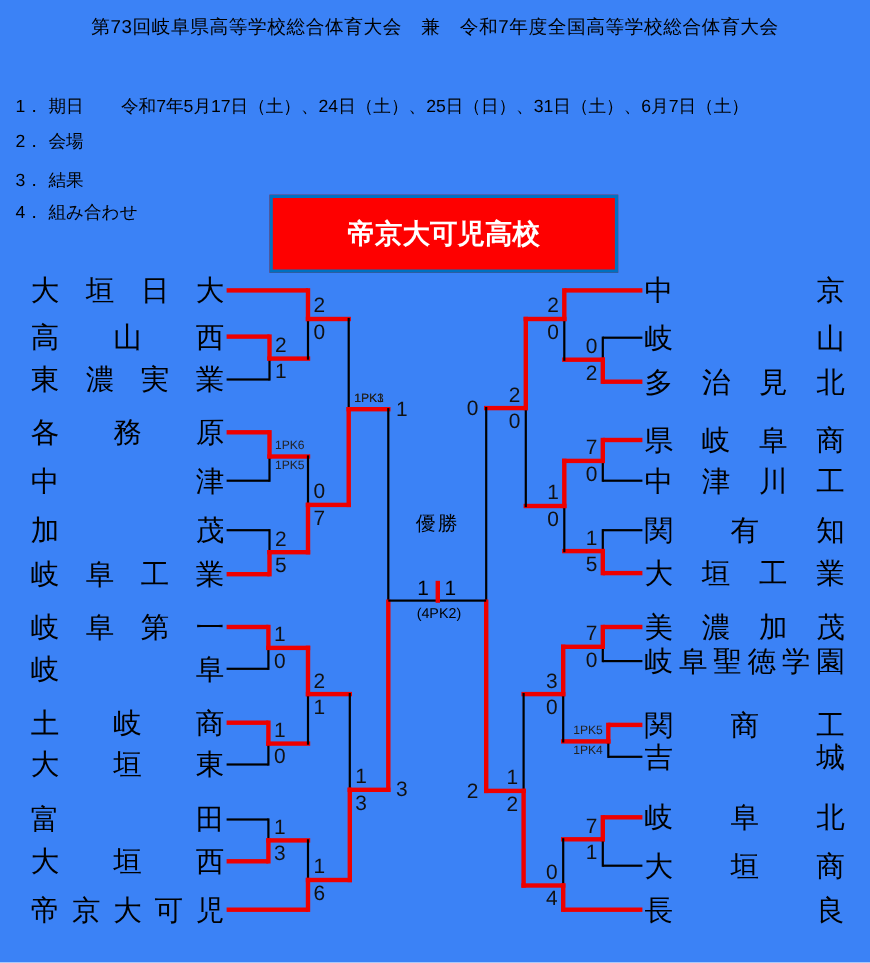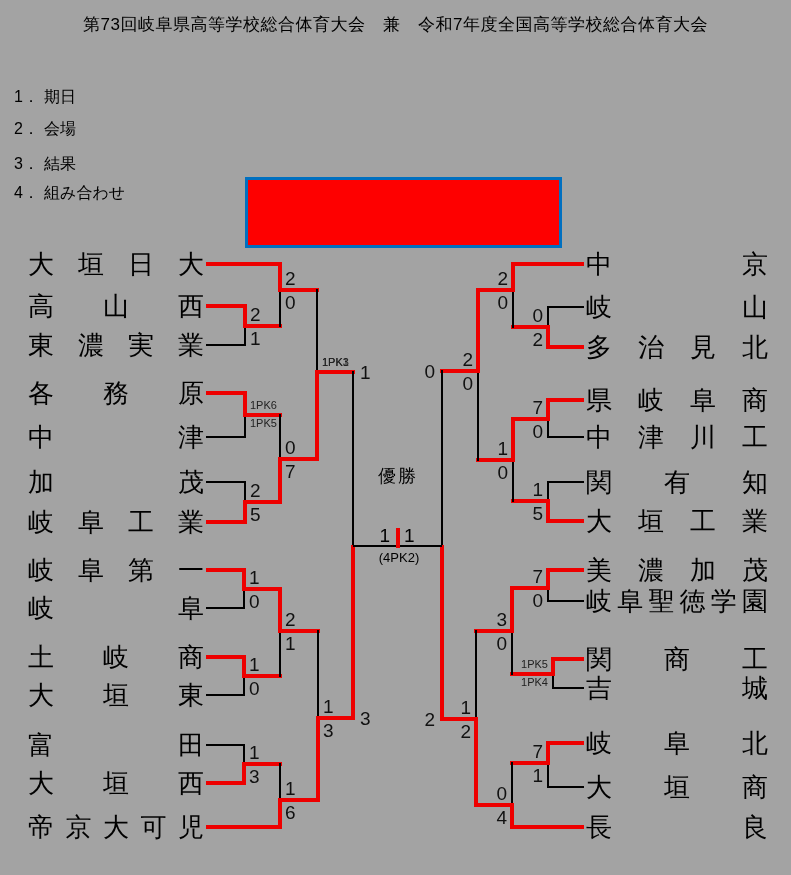--- a/index.html
+++ b/index.html
@@ -1,16 +1,16 @@
 <!DOCTYPE html>
 <html><head>
 <meta charset="utf-8">
 <style>
   html,body{margin:0;padding:0;background:#fff;}
-  .page{position:relative;width:791px;height:875px;background:#a3a3a3;overflow:hidden;
+  .page{position:relative;width:791px;height:875px;background:#3b82f6;overflow:hidden;
         font-family:"Liberation Sans","DejaVu Sans",sans-serif;color:#000;}
   .abs{position:absolute;}
   .t1{top:13px;left:0;width:791px;text-align:center;font-size:17px;letter-spacing:0.5px;}
   .t2{top:47px;left:0;width:791px;text-align:center;font-size:21px;letter-spacing:0.5px;}
   .item{position:absolute;left:14px;font-size:16px;display:flex;white-space:nowrap;}
   .ino{width:30px;}
   .ilab{width:66px;}
   .ival{}
   .banner{position:absolute;left:245px;top:177px;width:317px;height:71px;box-sizing:border-box;
           background:#fe0000;border:3px solid #0070c0;display:flex;flex-direction:column;
@@ -30,36 +30,38 @@
 </style>
 </head>
 <body>
 
 <div class="page">
   <div class="abs t1">第73回岐阜県高等学校総合体育大会　兼　令和7年度全国高等学校総合体育大会</div>
 
   <div class="item" style="top:87px">
     <span class="ino">1．</span>
     <span class="ilab">期日</span>
+    <span class="ival">令和7年5月17日（土）、24日（土）、25日（日）、31日（土）、6月7日（土）</span>
   </div>
   <div class="item" style="top:119px">
     <span class="ino">2．</span>
     <span class="ilab">会場</span>
   </div>
   <div class="item" style="top:154px">
     <span class="ino">3．</span>
     <span class="ilab">結果</span>
   </div>
   <div class="item" style="top:183px">
     <span class="ino">4．</span>
     <span class="ilab">組み合わせ</span>
     <span class="ival"></span>
   </div>
 
   <div class="banner">
+    <div class="b1">帝京大可児高校</div>
   </div>
 
   <div id="bracket" class="abs" style="left:0;top:0;width:791px;height:875px;">
     <div class="center-label">優勝</div>
     <div class="fs-l">1</div>
     <div class="fs-r">1</div>
     <div class="final-pk">(4PK2)</div>
   <div class="team" style="left: 28px; width: 176px; top: 249px;">
         <span>大</span>
         <span>垣</span>

